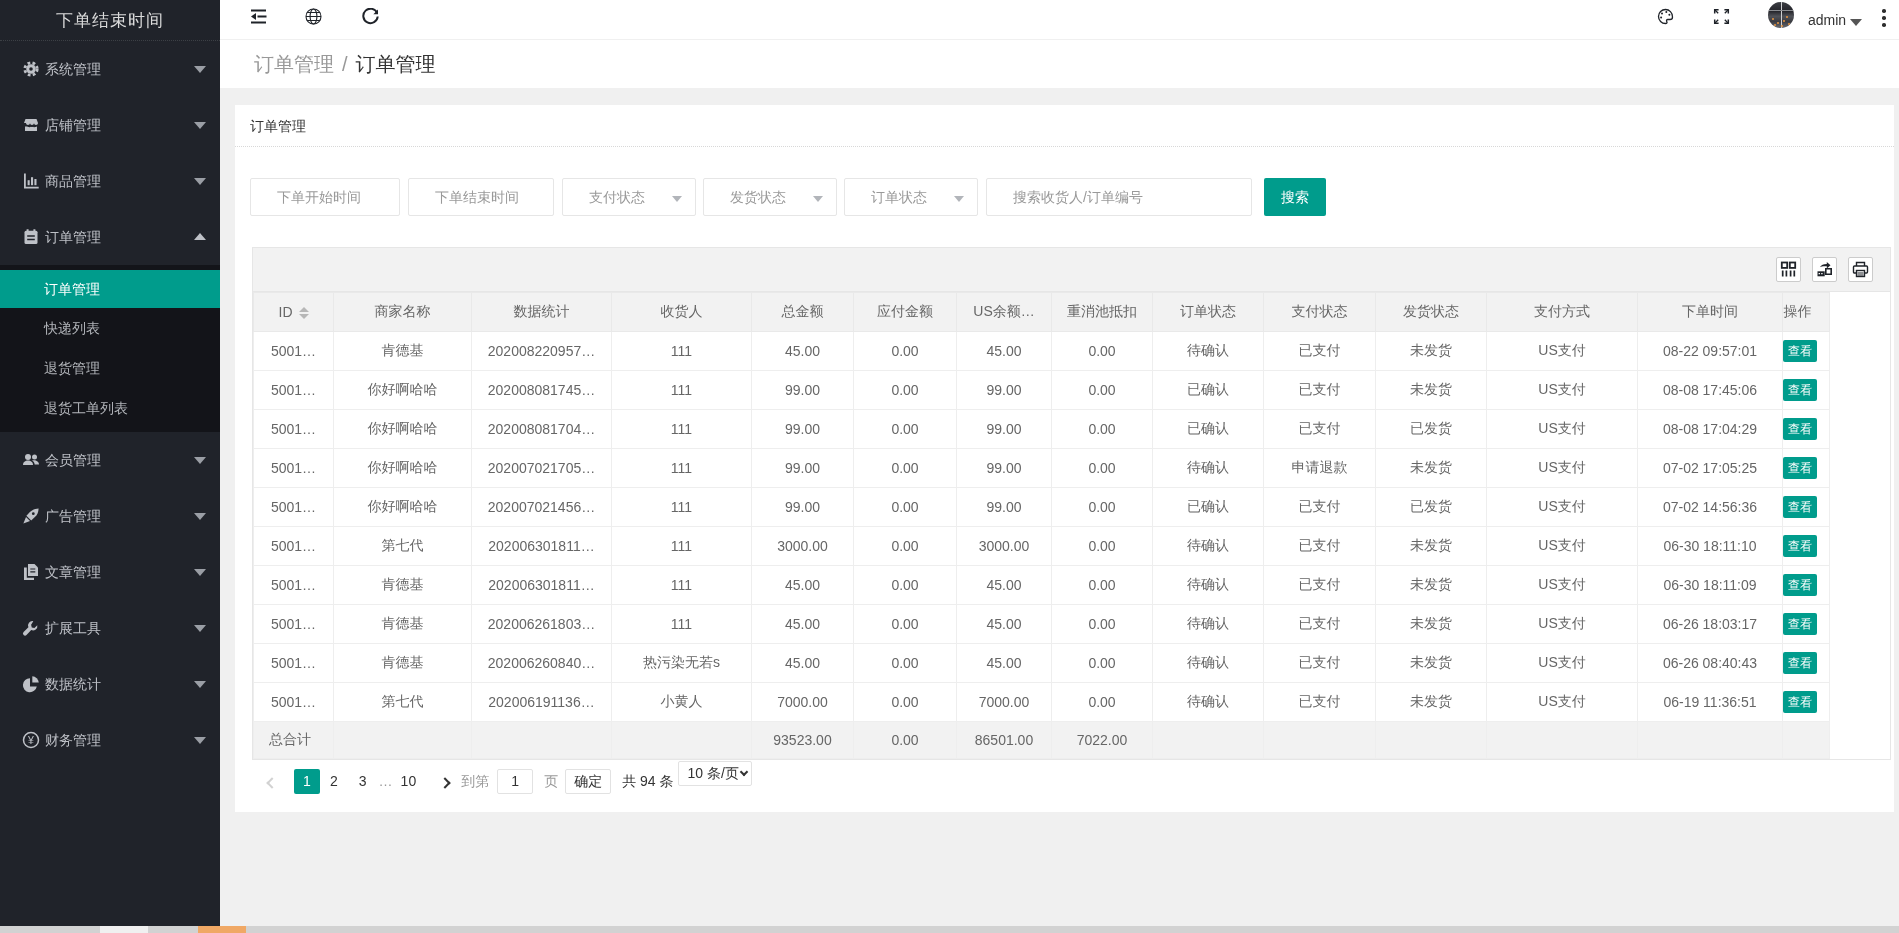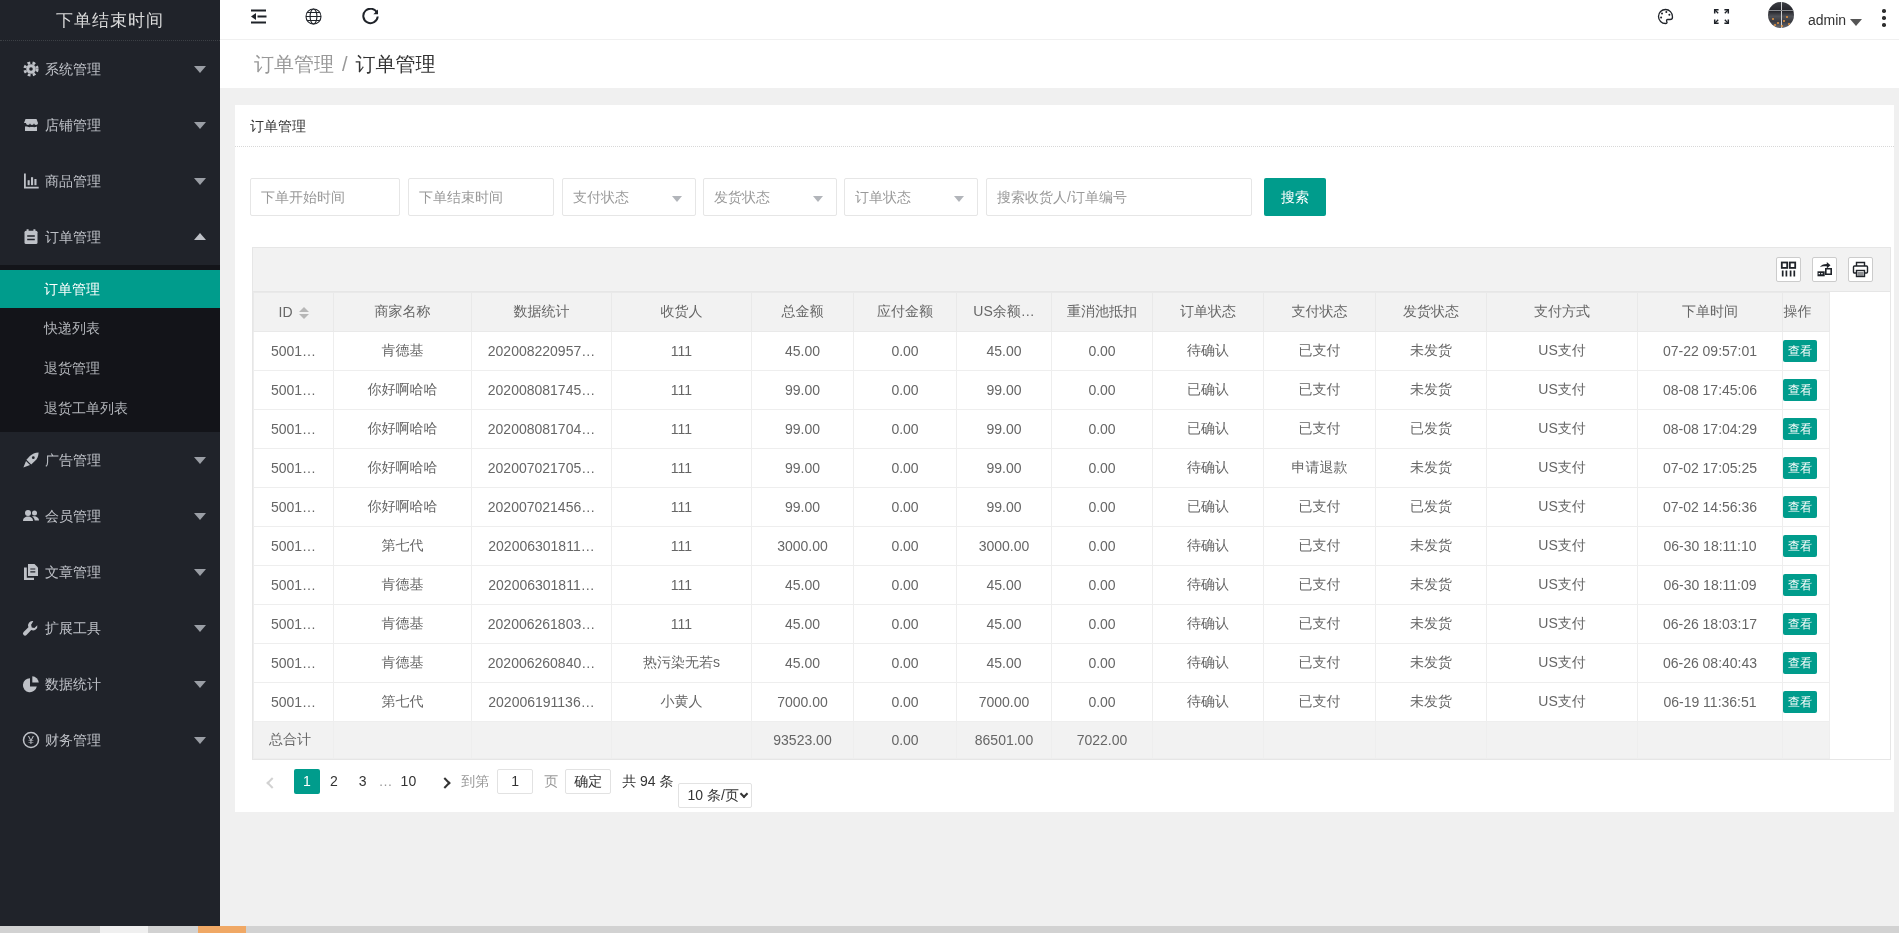--- a/index.html
+++ b/index.html
@@ -27,21 +27,21 @@
 .crumb .sep { margin:0 8px; color:#999; }
 .crumb .cur { color:#333; }
 
 
 .card { position:absolute; left:15px; top:105px; width:1659px; height:707px; background:#fff; }
 .card-head { height:42px; line-height:42px; padding-left:15px; font-size:14px; color:#333; border-bottom:1px dotted #d8d8d8; }
 .card-body { padding:0 15px; }
 
 
 .frow { margin-top:31px; height:38px; white-space:nowrap; }
-.fitem { display:inline-block; vertical-align:top; height:38px; line-height:36px; border:1px solid #e6e6e6; border-radius:2px; background:#fff; color:#999; font-size:14px; padding-left:10px; position:relative; }
+.fitem { display:inline-block; vertical-align:top; height:38px; line-height:36px; border:1px solid #e6e6e6; border-radius:2px; background:#fff; color:#999; font-size:14px; padding-left:26px; position:relative; }
 .fitem .tri { position:absolute; right:13px; top:17px; width:0; height:0; border-left:5px solid transparent; border-right:5px solid transparent; border-top:6px solid #b2b5ba; }
 .fbtn { display:inline-block; vertical-align:top; height:38px; line-height:38px; background:#009c8c; color:#fff; font-size:14px; text-align:center; border-radius:2px; }
 
 
 .tblock { margin-top:31px; margin-left:2px; width:1639px; border:1px solid #e6e6e6; }
 .ttool { height:44px; background:#f2f2f2; border-bottom:1px solid #e6e6e6; position:relative; }
 .tbtn { position:absolute; top:9px; width:25px; height:25px; border:1px solid #ccc; background:#fff; border-radius:2px; }
 .tbtn svg { width:17px; height:17px; margin:3px; }
 table { border-collapse:collapse; table-layout:fixed; width:1577px; font-size:14px; color:#666; }
 th { background:#f2f2f2; font-weight:normal; color:#666; height:39px; border:1px solid #e9e9e9; text-align:center; }
@@ -50,21 +50,21 @@
 td:last-child, th:last-child { padding-right:17px; }
 tr.total td.lbl { text-align:left; padding-left:15px; }
 .see { display:inline-block; width:34px; height:22px; line-height:22px; background:#009c8c; color:#fff; font-size:12px; border-radius:2px; }
 
 
 .pager { position:relative; height:52px; font-size:0; color:#333; }
 .pg { display:inline-block; vertical-align:top; margin-top:9px; height:25px; line-height:25px; font-size:14px; }
 .pg1 { background:#009c8c; color:#fff; width:26px; text-align:center; border-radius:2px; }
 .pinput { display:inline-block; vertical-align:top; margin-top:9px; width:36px; height:25px; line-height:23px; border:1px solid #e2e2e2; text-align:center; border-radius:2px; font-size:14px; }
 .pok { display:inline-block; vertical-align:top; margin-top:9px; width:46px; height:25px; line-height:23px; border:1px solid #e2e2e2; text-align:center; border-radius:2px; font-size:14px; }
-.psel { display:inline-block; vertical-align:top; margin-top:23px; width:74px; height:25px; line-height:23px; border:1px solid #e2e2e2; border-radius:2px; padding-left:9px; position:relative; font-size:14px; box-sizing:border-box; }
+.psel { display:inline-block; vertical-align:top; margin-top:1px; width:74px; height:25px; line-height:23px; border:1px solid #e2e2e2; border-radius:2px; padding-left:9px; position:relative; font-size:14px; box-sizing:border-box; }
 
 
 .sorts { display:inline-block; vertical-align:middle; margin-left:6px; width:10px; height:14px; position:relative; }
 .su { position:absolute; left:0; top:1px; width:0; height:0; border-left:5px solid transparent; border-right:5px solid transparent; border-bottom:5px solid #b7b7b7; }
 .sd { position:absolute; left:0; bottom:1px; width:0; height:0; border-left:5px solid transparent; border-right:5px solid transparent; border-top:5px solid #b7b7b7; }
 
 
 .chev { display:inline-block; width:8px; height:8px; border-top:2px solid #d2d2d2; border-left:2px solid #d2d2d2; transform:rotate(-45deg); margin-top:19px; }
 .chev.r { border-color:#333; transform:rotate(135deg); }
 
@@ -210,21 +210,21 @@
                 <td>202008220957…</td>
                 <td>111</td>
                 <td>45.00</td>
                 <td>0.00</td>
                 <td>45.00</td>
                 <td>0.00</td>
                 <td>待确认</td>
                 <td>已支付</td>
                 <td>未发货</td>
                 <td>US支付</td>
-                <td>07-22 09:57:01</td>
+                <td>08-22 09:57:01</td>
                 <td><span class="see">查看</span></td>
               </tr>
           <tr>
                 <td>5001…</td>
                 <td>你好啊哈哈</td>
                 <td>202008081745…</td>
                 <td>111</td>
                 <td>99.00</td>
                 <td>0.00</td>
                 <td>99.00</td>
@@ -432,35 +432,35 @@
         </svg>
       </span>订单管理<span class="arr up"></span></div>
   <div class="subwrap">
     <div class="sitem active">订单管理</div>
     <div class="sitem">快递列表</div>
     <div class="sitem">退货管理</div>
     <div class="sitem">退货工单列表</div>
   </div>
   <div class="mitem"><span class="mico">
         <svg viewBox="0 0 18 18" fill="#bec1c7">
-          <path d="M16.6 1.4c-3.6.1-6.6 1.4-8.7 3.7L4.4 8.8l4.8 4.8 3.7-3.5c2.3-2.1 3.6-5.1 3.7-8.7z"></path>
-          <circle cx="11.3" cy="6.7" r="1.4" fill="#20232a"></circle>
-          <path d="M4 10L1.4 16.6 8 14z"></path>
-        </svg>
-      </span>广告管理<span class="arr"></span></div>
-  <div class="mitem"><span class="mico">
-        <svg viewBox="0 0 18 18" fill="#bec1c7">
           <circle cx="6" cy="6" r="3"></circle>
           <path d="M1 14c0-2.8 2.2-4.5 5-4.5s5 1.7 5 4.5z"></path>
           <circle cx="12.5" cy="6" r="2.5"></circle>
           <path d="M12 9.3c2.6.1 5 1.7 5 4.2h-4.3c-.2-1.8-1.2-3.3-2.6-4 .5-.2 1.2-.3 1.9-.2z"></path>
         </svg>
       </span>会员管理<span class="arr"></span></div>
   <div class="mitem"><span class="mico">
         <svg viewBox="0 0 18 18" fill="#bec1c7">
+          <path d="M16.6 1.4c-3.6.1-6.6 1.4-8.7 3.7L4.4 8.8l4.8 4.8 3.7-3.5c2.3-2.1 3.6-5.1 3.7-8.7z"></path>
+          <circle cx="11.3" cy="6.7" r="1.4" fill="#20232a"></circle>
+          <path d="M4 10L1.4 16.6 8 14z"></path>
+        </svg>
+      </span>广告管理<span class="arr"></span></div>
+  <div class="mitem"><span class="mico">
+        <svg viewBox="0 0 18 18" fill="#bec1c7">
           <path d="M6 1h6.5l3.5 3.5V13H6z"></path>
           <path d="M2 4.5h2.8v10.2H12V17H2z"></path>
           <path d="M8.3 6h5M8.3 8.8h5" stroke="#20232a" stroke-width="1.2"></path>
         </svg>
       </span>文章管理<span class="arr"></span></div>
   <div class="mitem"><span class="mico">
         <svg viewBox="0 0 18 18" fill="#bec1c7">
           <path d="M11.3 2.2a4.4 4.4 0 0 0-4.9 6.1L1.6 13a2 2 0 1 0 2.9 2.9l4.7-4.8a4.4 4.4 0 0 0 6.1-4.9l-2.9 2.9-2.6-.7-.7-2.6z"></path>
         </svg>
       </span>扩展工具<span class="arr"></span></div>

